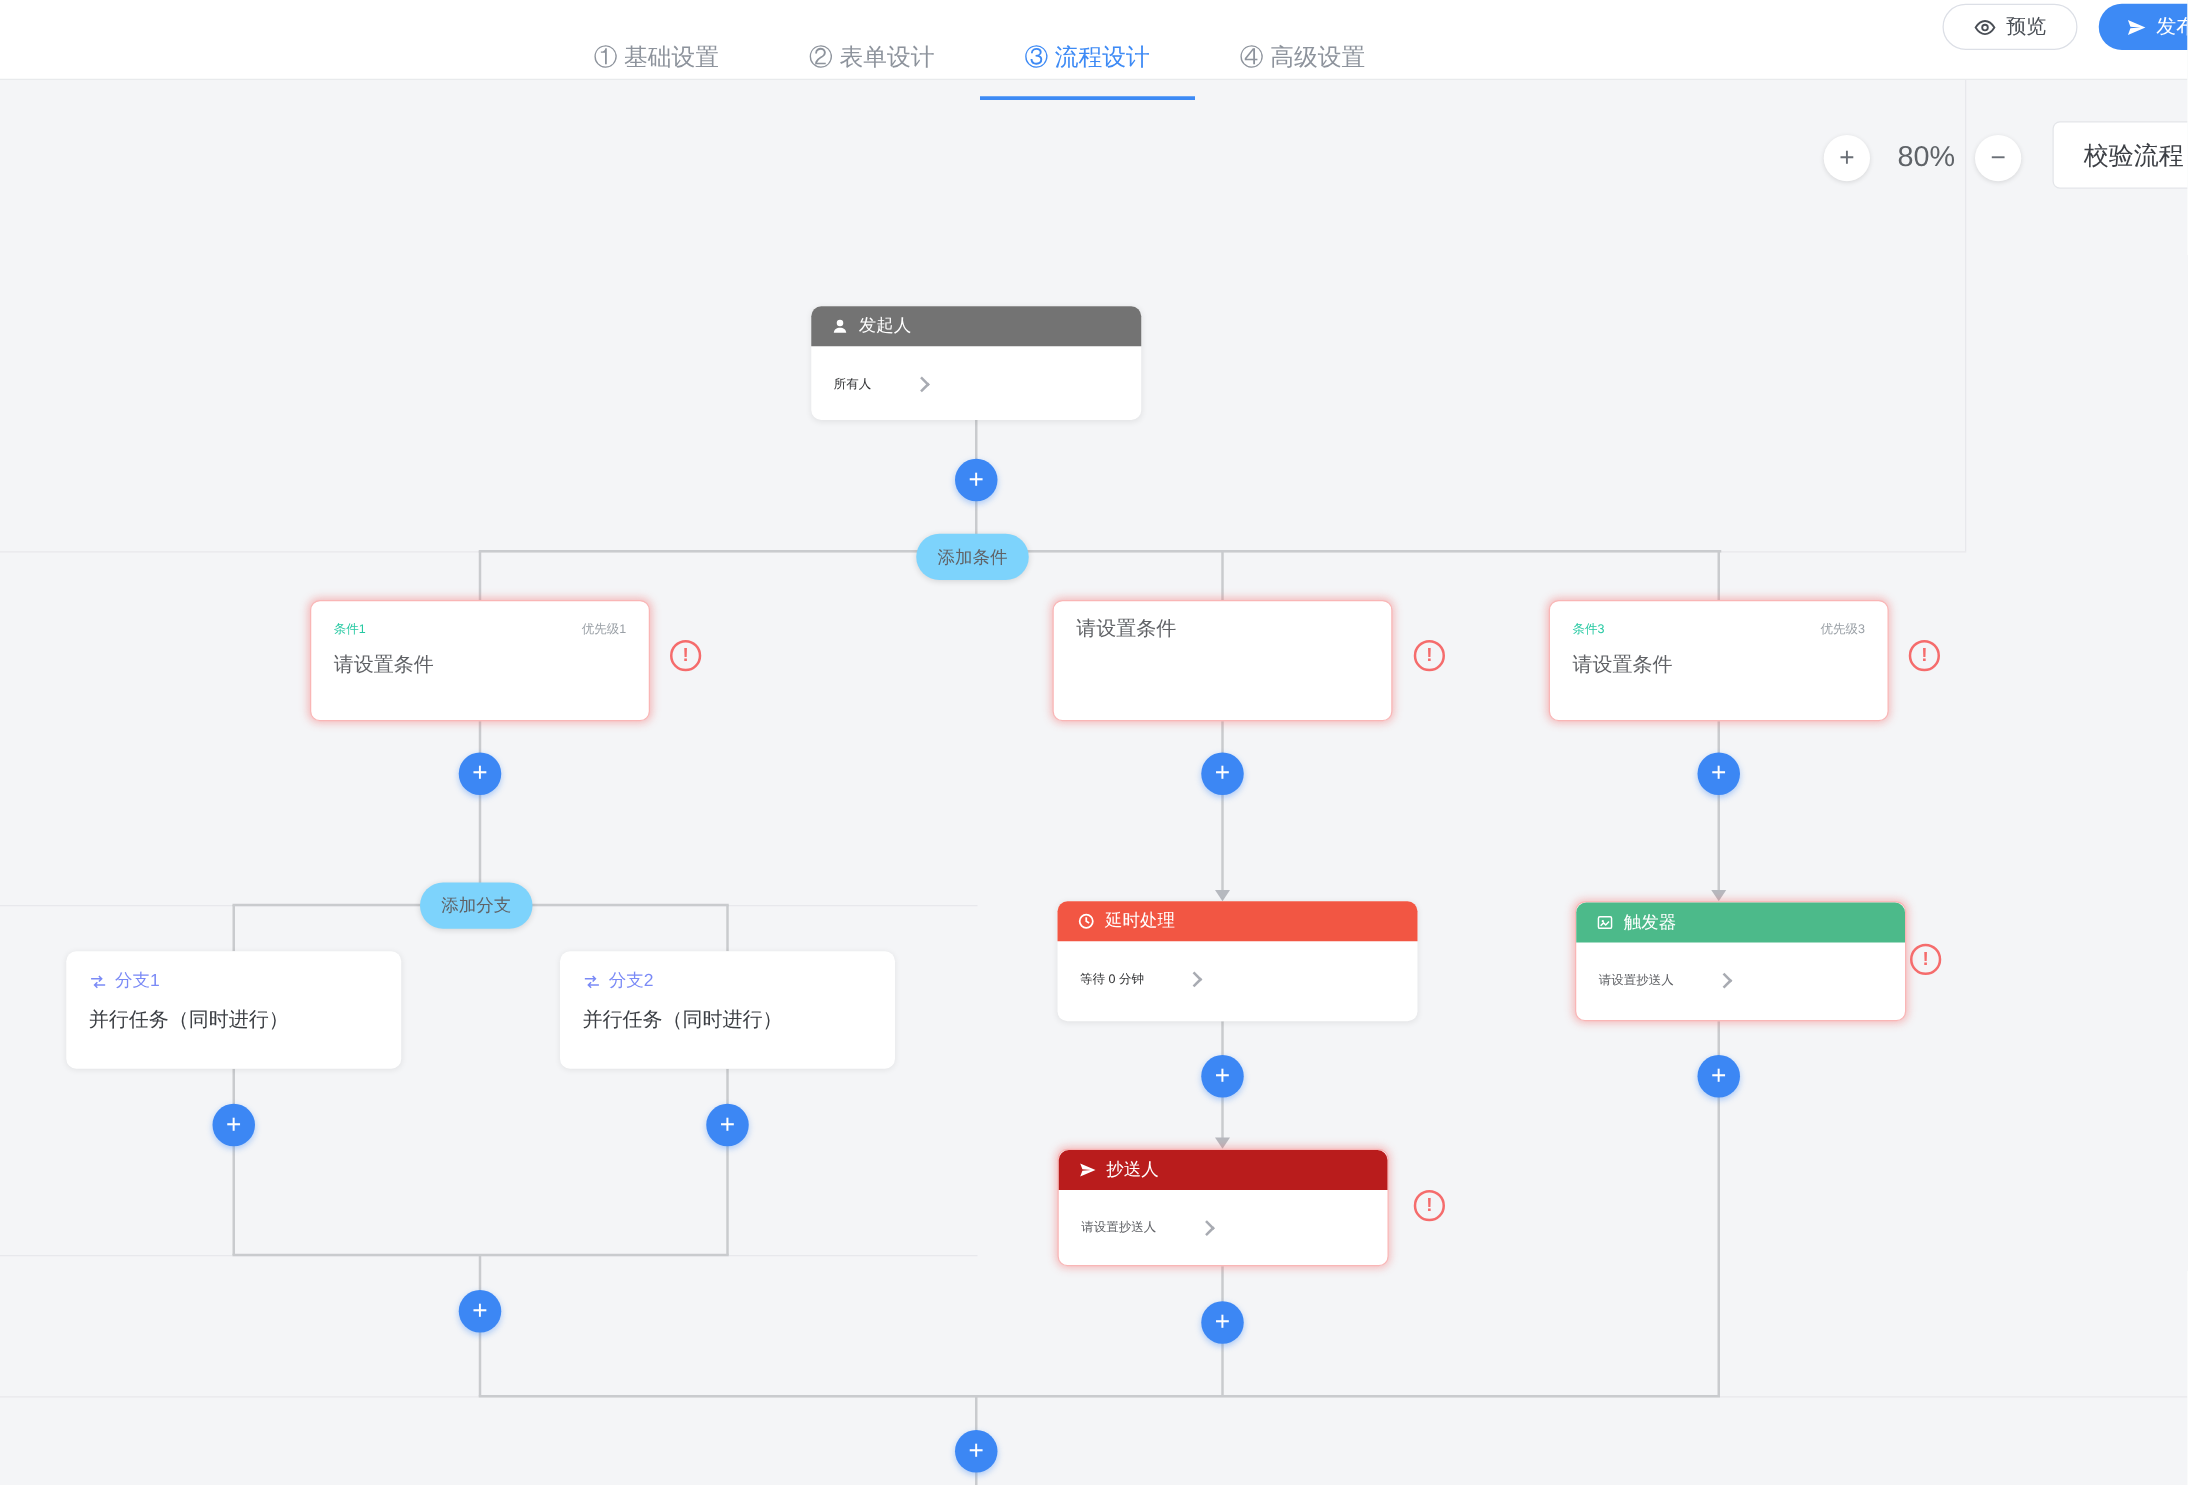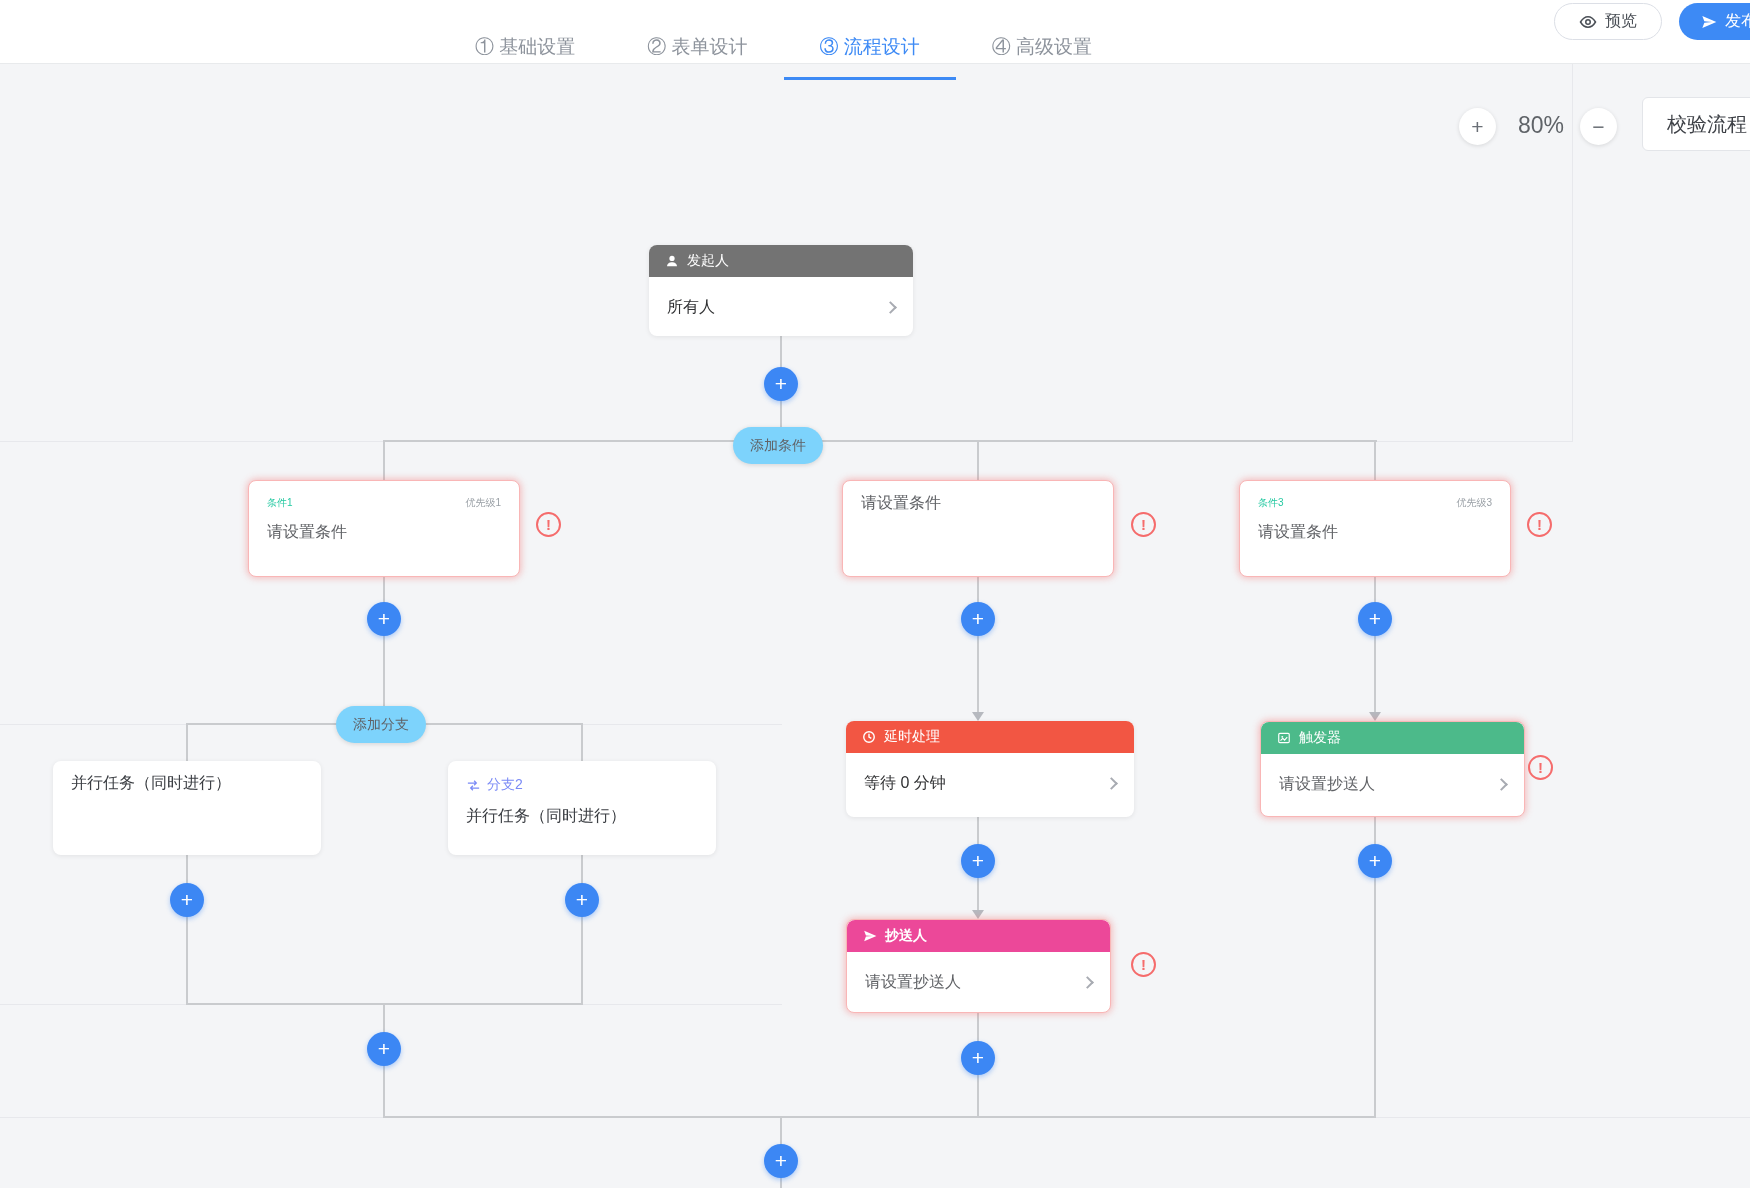--- a/index.html
+++ b/index.html
@@ -55,24 +55,24 @@
           display:flex; align-items:center; cursor:pointer; z-index:5; white-space:nowrap; }
 
   
   .card { position:absolute; background:#fff; border-radius:8px; box-shadow:0 1px 5px rgba(0,0,0,.08);
           cursor:pointer; z-index:4; }
   .card.error { border:1px solid #f9b6b6; box-shadow:0 0 7px 1px rgba(245,108,108,.45); }
   .card-header { height:32px; border-radius:8px 8px 0 0; display:flex; align-items:center;
                  padding:0 16px; gap:8px; color:#fff; font-size:14px; }
   .hdr-initiator { background:#737373;text-align:center; }
   .hdr-delay { background:#f25643; }
-  .hdr-cc { background:#ec4899;font-weight:bold; }
+  .hdr-cc { background:#b91c1c; }
   .hdr-trigger { background:#4cba8a; }
-  .card-body { display:flex; align-items:center; justify-content:space-between;
-               padding:0 18px; height:60px; font-size:16px; color:#303133;gap:36px; }
+  .card-body { display:flex; align-items:center; justify-content:flex-start;
+               padding:0 18px; height:60px; font-size:10px; color:#303133;gap:36px; }
   .card-body.placeholder { color:#606266; }
   .chev { width:9px; height:9px; border-top:2px solid #a8abb2; border-right:2px solid #a8abb2;
           transform:rotate(45deg); flex:none; }
 
   
   .cond-top { display:flex; justify-content:space-between; padding:15px 18px 0 18px; font-size:10px; }
   .cond-name { color:#26c9a2; }
   .cond-prio { color:#9aa0a6; }
   .cond-value { padding:12px 18px 0 18px; font-size:16px; color:#606266; }
 
@@ -204,20 +204,29 @@
     </div>
     <div class="warn" style="left:1527px; top:448px;">!</div>
 
     <div class="plus" style="left:367px; top:538px;">+</div>
     <div class="plus" style="left:961px; top:538px;">+</div>
     <div class="plus" style="left:1358px; top:538px;">+</div>
 
     <div class="pill" style="left:336px; top:642px;">添加分支</div>
 
     <div class="card" style="left:53px; top:697px; width:268px; height:94px;">
+      <div class="br-top">
+        <span>
+          <svg width="15" height="15" viewBox="0 0 24 24" fill="none" stroke="#7a8af6" stroke-width="2">
+            <path d="M3 8h13M13 4.5L16.5 8 13 11.5"></path>
+              <path d="M21 16H8M11 12.5L7.5 16l3.5 3.5"></path>
+          </svg>
+        </span>
+        <span>分支1</span>
+      </div>
       <div class="br-value">并行任务（同时进行）</div>
     </div>
 
     <div class="card" style="left:448px; top:697px; width:268px; height:94px;">
       <div class="br-top">
         <span>
           <svg width="15" height="15" viewBox="0 0 24 24" fill="none" stroke="#7a8af6" stroke-width="2">
             <path d="M3 8h13M13 4.5L16.5 8 13 11.5"></path>
               <path d="M21 16H8M11 12.5L7.5 16l3.5 3.5"></path>
           </svg>

